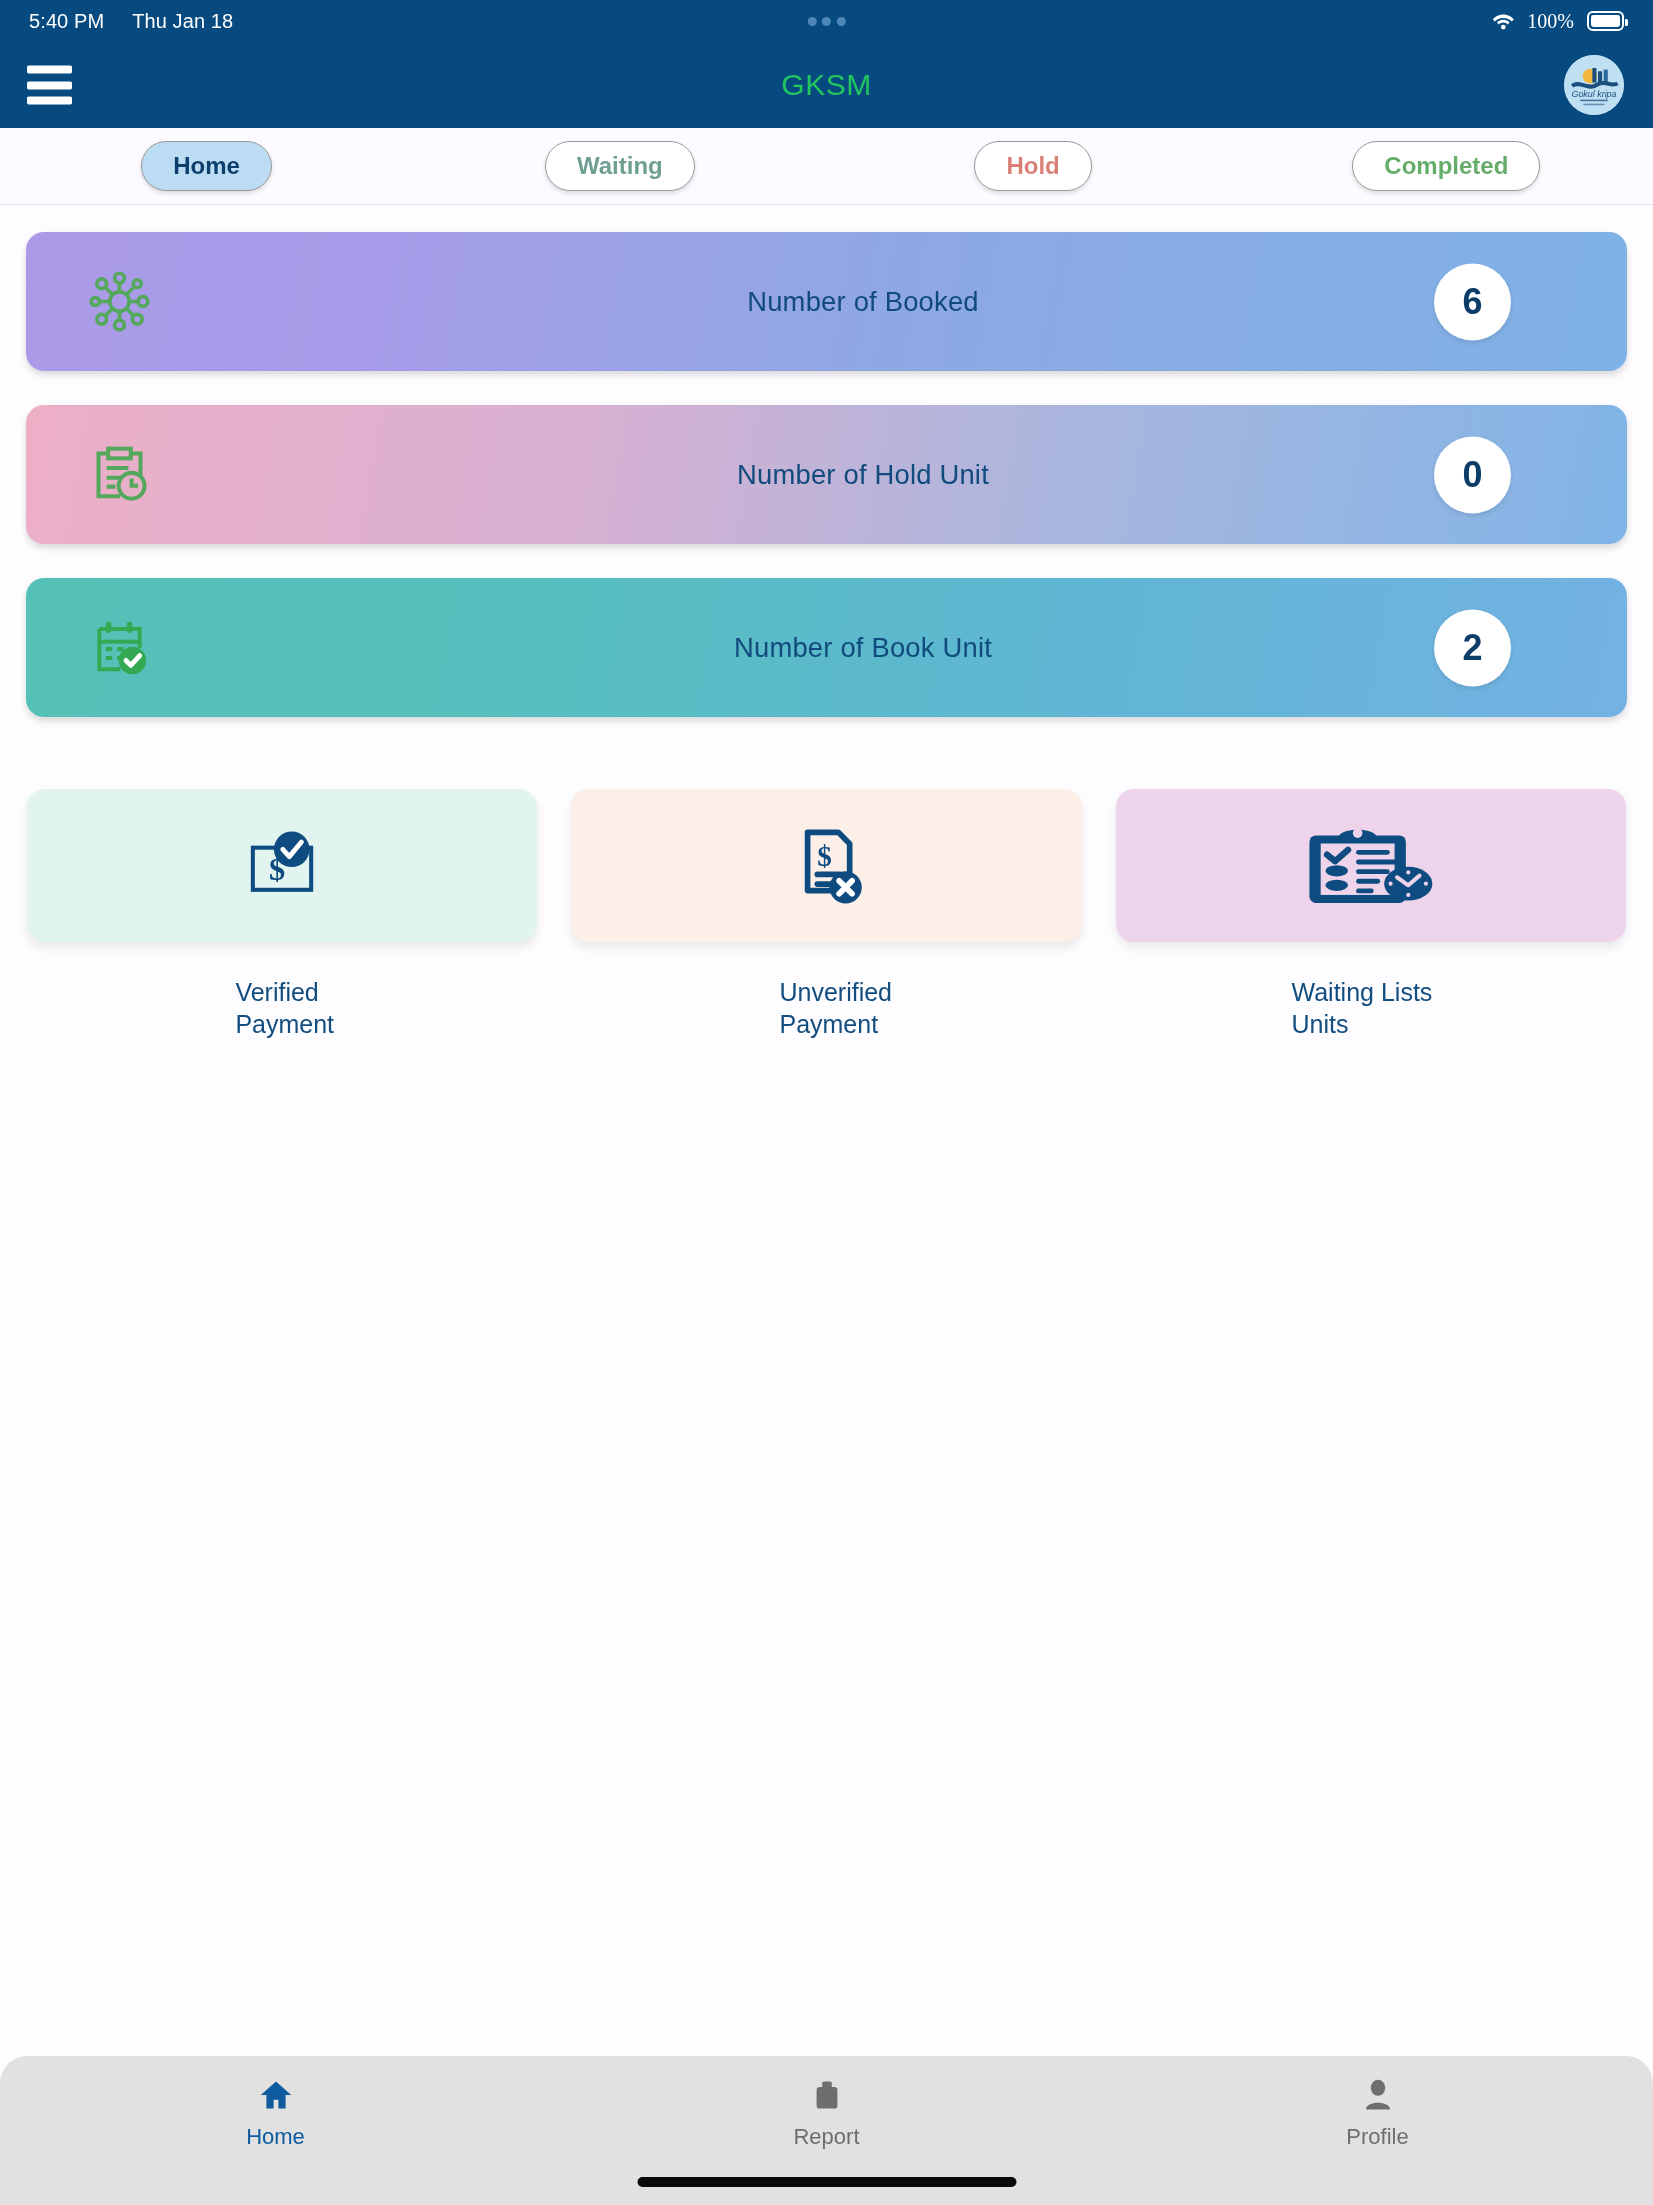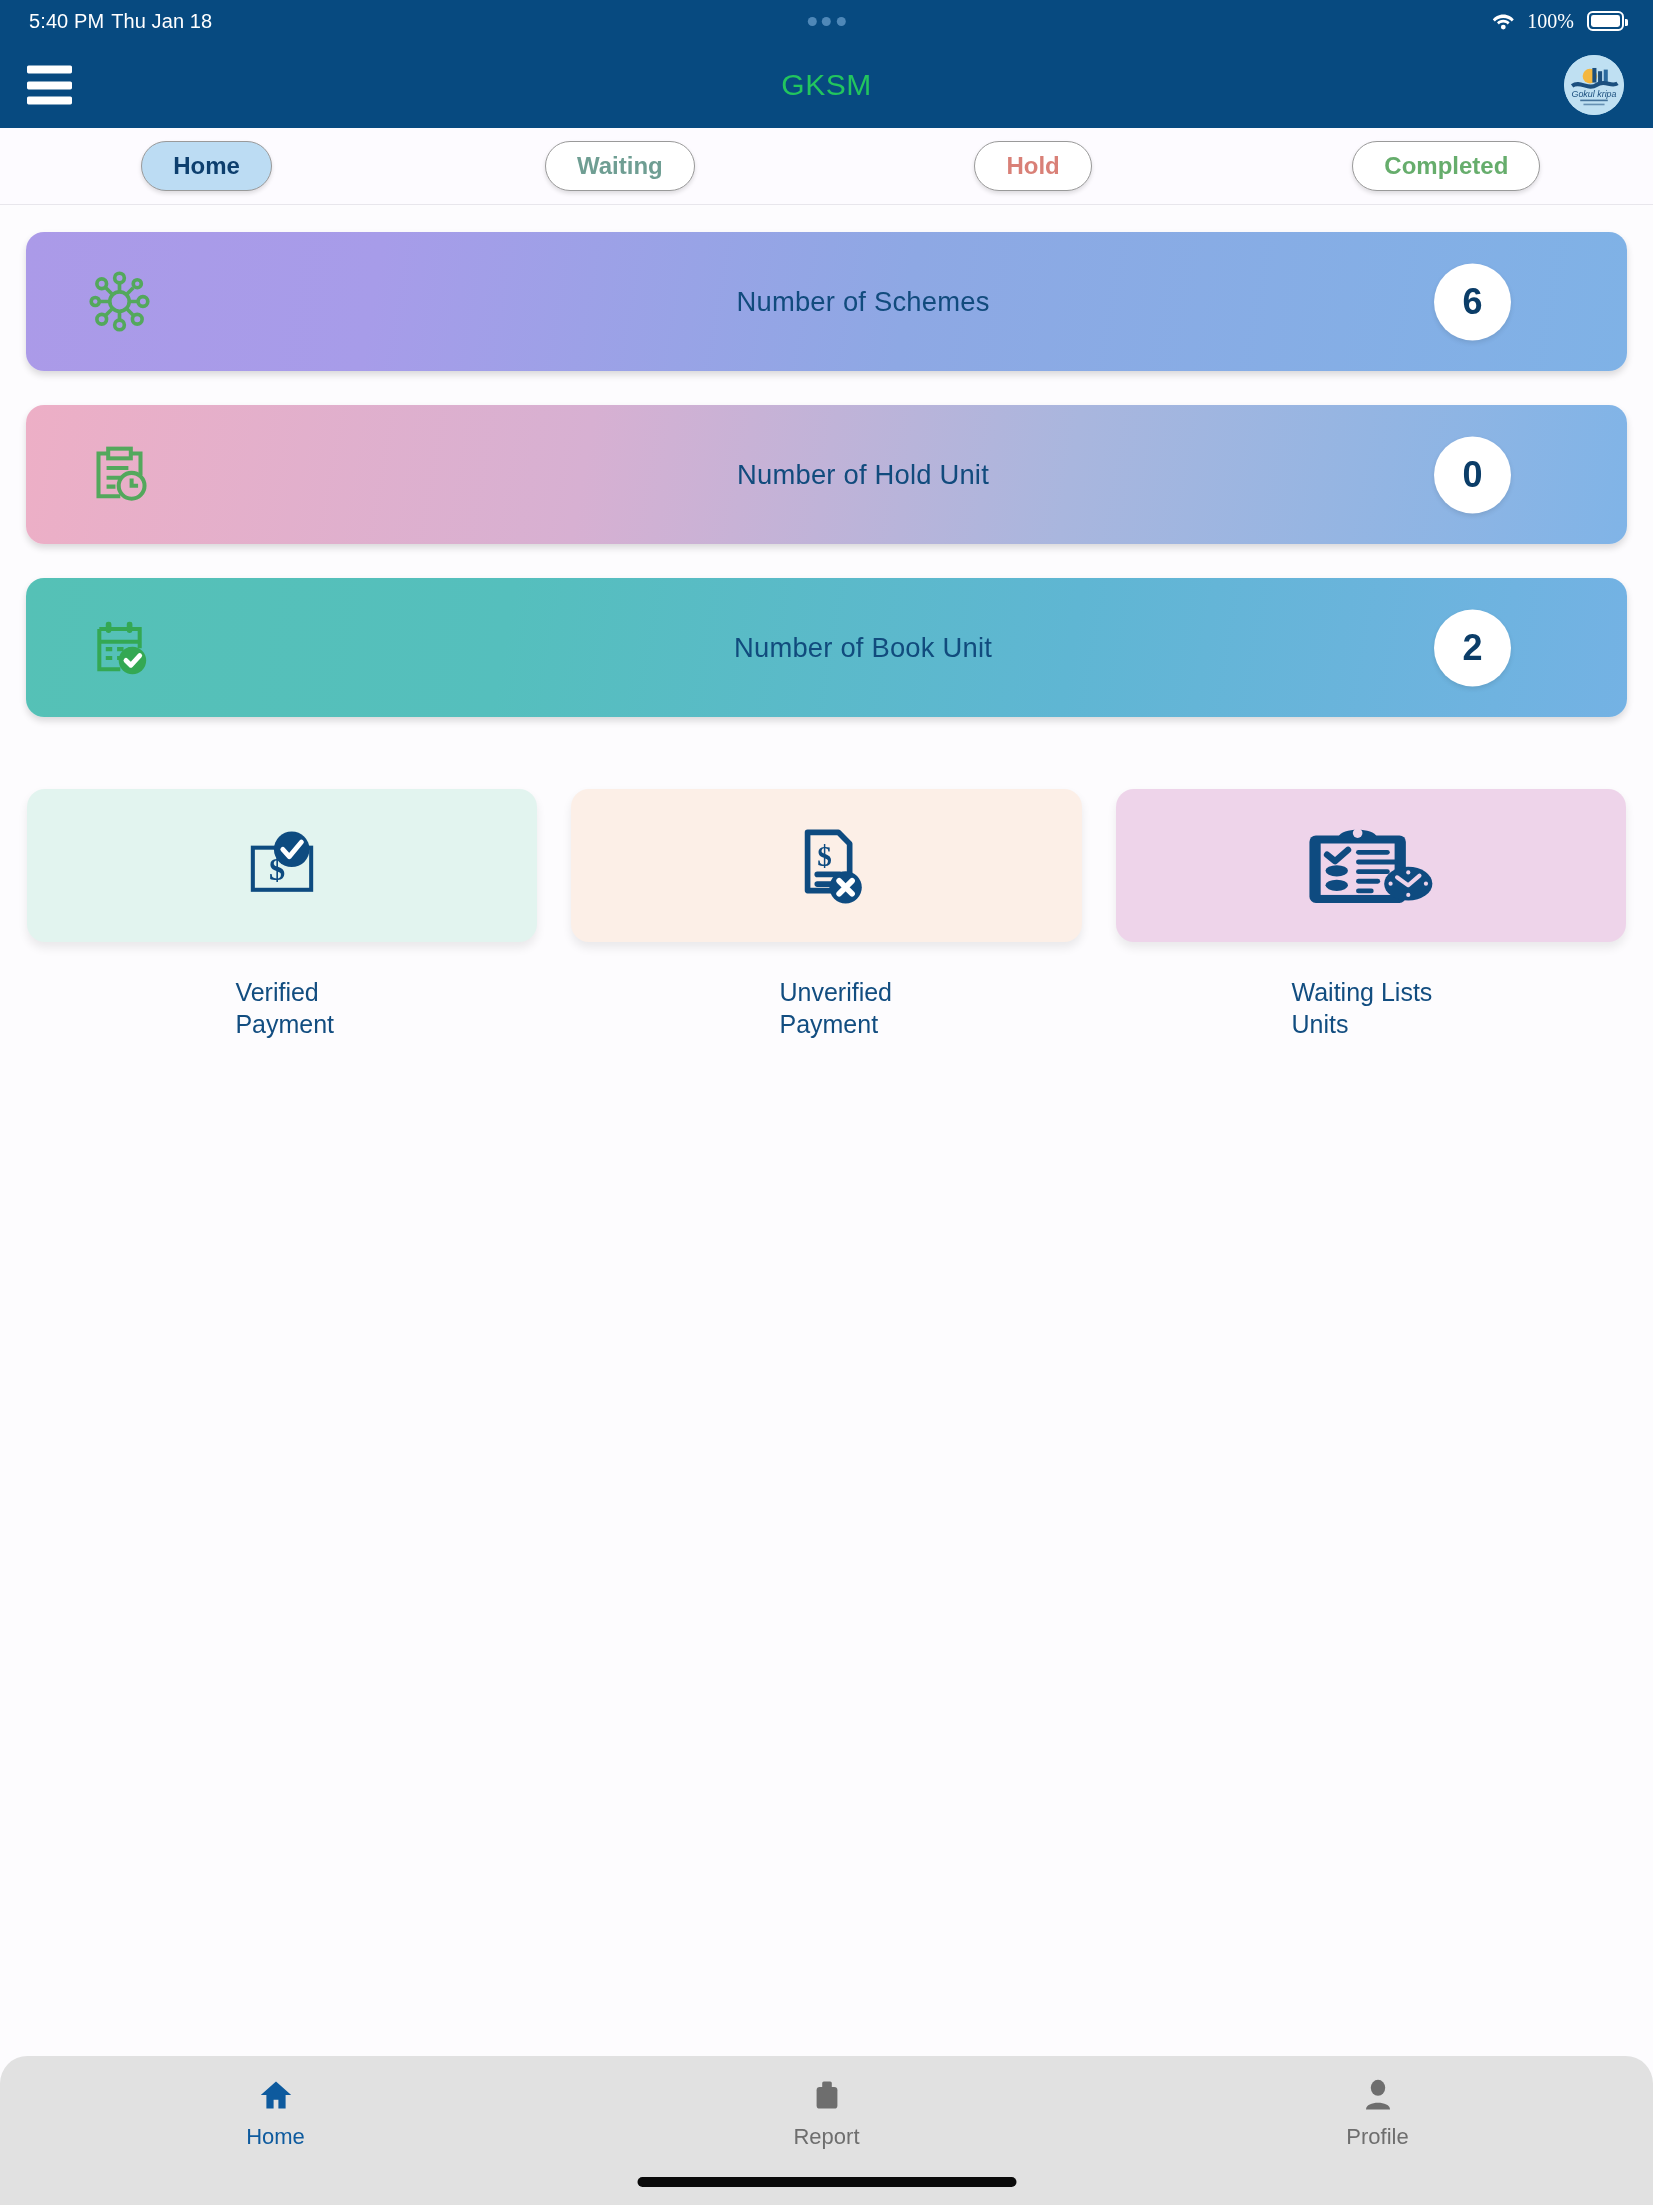--- a/index.html
+++ b/index.html
@@ -12,21 +12,21 @@
   #app { position:relative; width:1653px; height:2205px; background:#fdfcfe; }
 
   
   .statusbar{
     position:absolute; top:0; left:0; width:1653px; height:42px;
     background:#074a80; color:#ffffff;
     display:flex; align-items:center;
     padding:0 29px;
     font-size:20px;
   }
-  .sb-left{ display:flex; align-items:center; gap:7px; letter-spacing:0.1px; }
+  .sb-left{ display:flex; align-items:center; gap:28px; letter-spacing:0.1px; }
   .sb-center{ position:absolute; left:50%; transform:translateX(-50%); display:flex; gap:5.7px; }
   .sb-dot{ width:9px; height:9px; border-radius:50%; background:#4f88b8; }
   .sb-right{ margin-left:auto; display:flex; align-items:center; gap:13px;font-family:Liberation Serif, serif; }
   .wifi-ic{ width:22.6px; height:18px; position:relative; }
   .batt{ width:37px; height:19.4px; border:2.4px solid #ffffff; border-radius:5.7px; position:relative; }
   .batt:after{ content:""; position:absolute; right:-5.7px; top:5.7px; width:3.2px; height:7.3px; background:#ffffff; border-radius:0 1.6px 1.6px 0; }
   .batt i{ position:absolute; inset:1.6px; background:#fff; border-radius:2.4px; display:block; }
 
   
   .appbar{
@@ -208,21 +208,21 @@
           <line x1="30" y1="30" x2="22" y2="22"></line>
             <circle cx="17" cy="17" r="6"></circle>
           <line x1="48" y1="30" x2="56" y2="22"></line>
             <circle cx="61" cy="17" r="5"></circle>
           <line x1="30" y1="48" x2="22" y2="56"></line>
             <circle cx="17" cy="61" r="6"></circle>
           <line x1="48" y1="48" x2="56" y2="56"></line>
             <circle cx="61" cy="61" r="6"></circle>
         </svg>
       </div>
-      <div class="sc-label">Number of Schemes</div>
+      <div class="sc-label">Number of Booked</div>
       <div class="sc-badge">6</div>
     </div>
 
     <div class="statcard sc-2">
       <div class="sc-icon">
         <svg width="63" height="63" viewBox="0 0 78 78" fill="none" stroke="#53a85c" stroke-width="5">
           <path d="M25 13 H13 V66 H40"></path>
           <path d="M53 13 H65 V40"></path>
           <rect x="25" y="7" width="28" height="12"></rect>
           <line x1="23" y1="31" x2="50" y2="31"></line>

